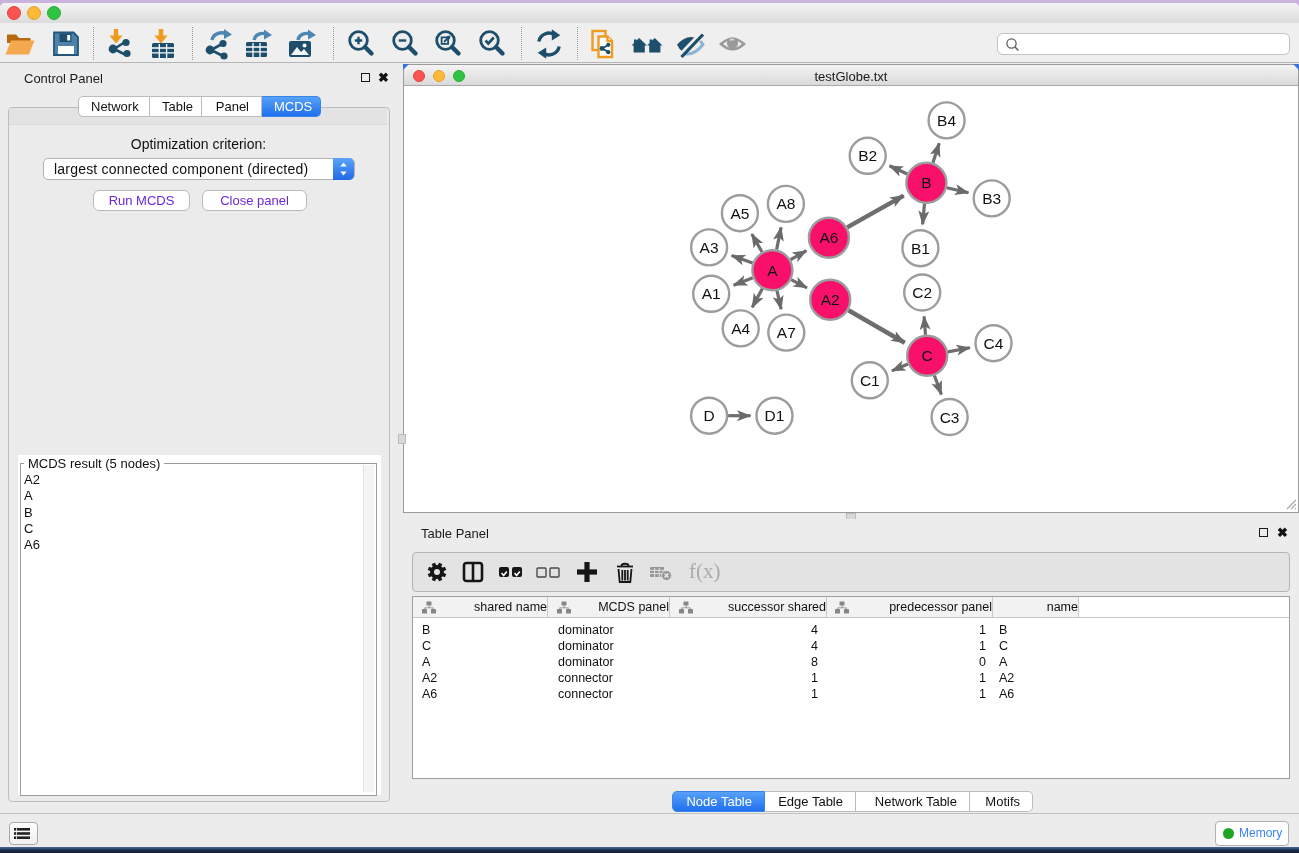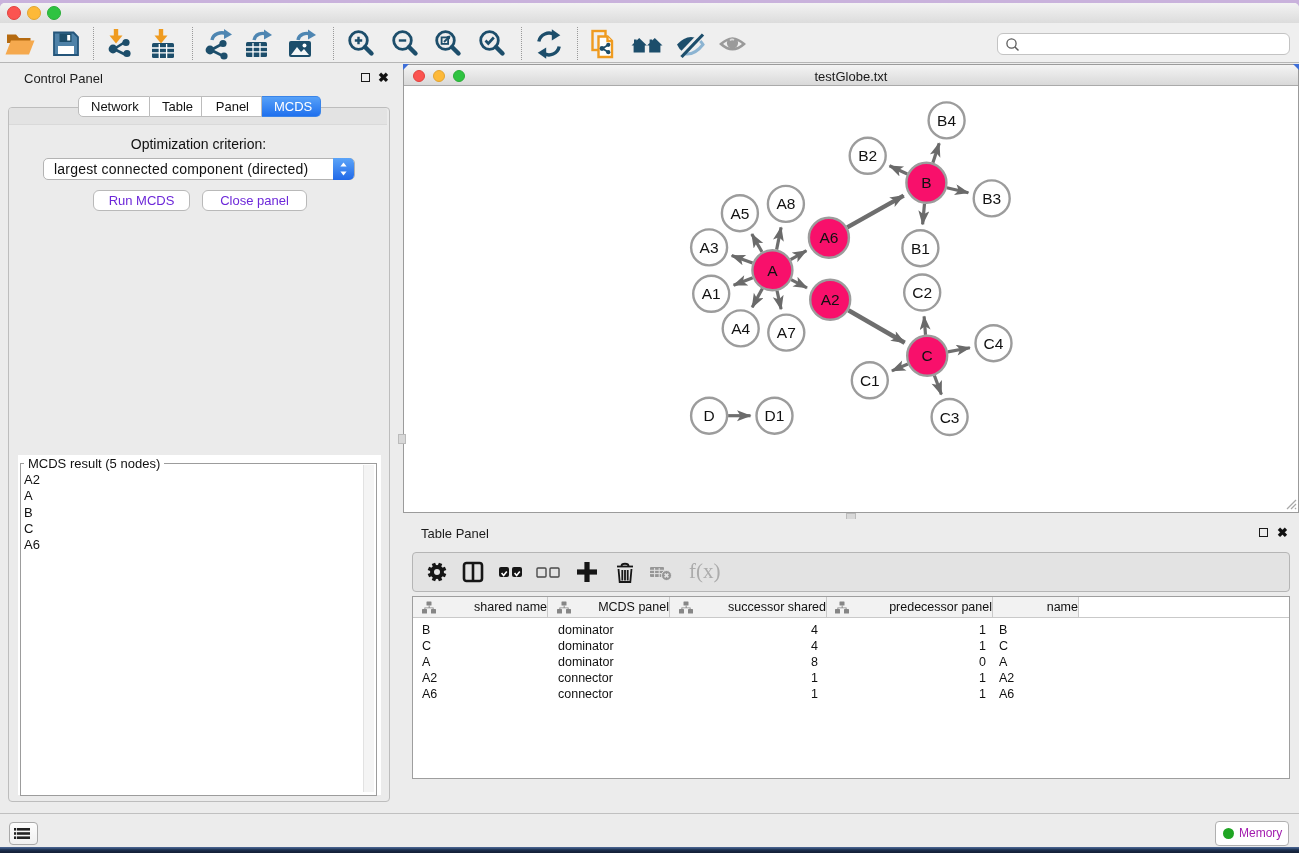--- a/index.html
+++ b/index.html
@@ -438,32 +438,38 @@
 <span class="abs" style="left:577px">A2</span>
       </div>
 <div class="trow" style="left:9px;top:89px;width:580px">
 <span class="abs" style="left:0">A6</span>
         <span class="abs" style="left:136px">connector</span>
 <span class="abs" style="left:300px;width:96px;text-align:right">1</span>
 <span class="abs" style="left:468px;width:96px;text-align:right">1</span>
 <span class="abs" style="left:577px">A6</span>
       </div>
   </div>
+  <div class="seg" style="left:275px;top:272px">
+    <div class="sel" style="width:67px">Node Table</div>
+    <div style="width:66px">Edge Table</div>
+    <div style="width:89px">Network Table</div>
+    <div style="width:38px">Motifs</div>
+  </div>
 </div>
 <div id="sb" class="abs" style="left:0;top:813px;width:1299px;height:34px;background:#ececec;border-top:1px solid #c0c0c0">
   <div class="abs" style="left:9px;top:8px;width:27px;height:21px;background:linear-gradient(#fdfdfd,#f0f0f0);border:1px solid #a9a9a9;border-radius:4px">
     <svg width="27" height="21" viewBox="0 0 27 21">
         <g fill="#222">
           <rect x="7" y="5" width="13" height="2.6"></rect>
           <rect x="7" y="9.2" width="13" height="2.6"></rect>
           <rect x="7" y="13.4" width="13" height="2.6"></rect>
           <rect x="4" y="5" width="2.2" height="2.6"></rect>
           <rect x="4" y="9.2" width="2.2" height="2.6"></rect>
           <rect x="4" y="13.4" width="2.2" height="2.6"></rect>
         </g>
       </svg>
   </div>
   <div class="abs" style="left:1215px;top:7px;width:72px;height:23px;background:#fff;border:1px solid #b0b0b0;border-radius:4px">
     <div class="abs" style="left:7px;top:6px;width:11px;height:11px;border-radius:50%;background:#1fa523"></div>
-    <div class="abs" style="left:23px;top:4px;font-size:12px;color:#a21caf">Memory</div>
+    <div class="abs" style="left:23px;top:4px;font-size:12px;color:#3b82f6">Memory</div>
   </div>
 </div>
 <div id="deskbot"></div>
 
 </body></html>

